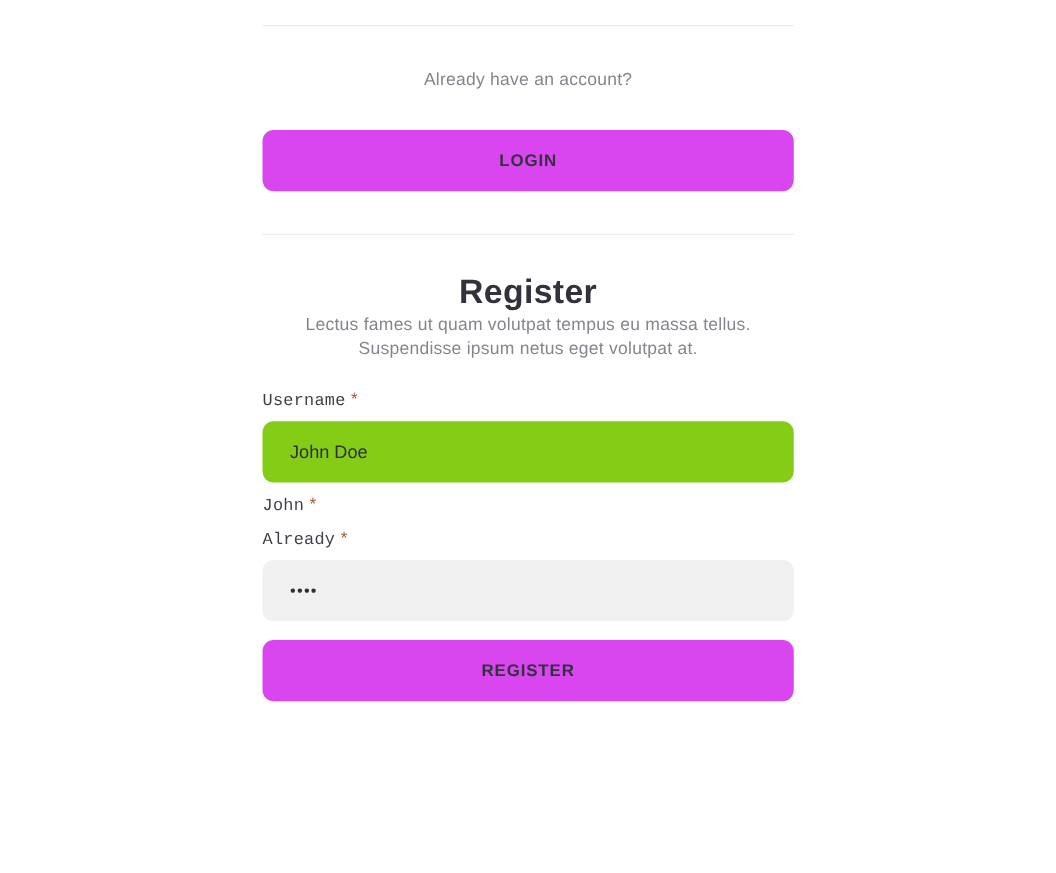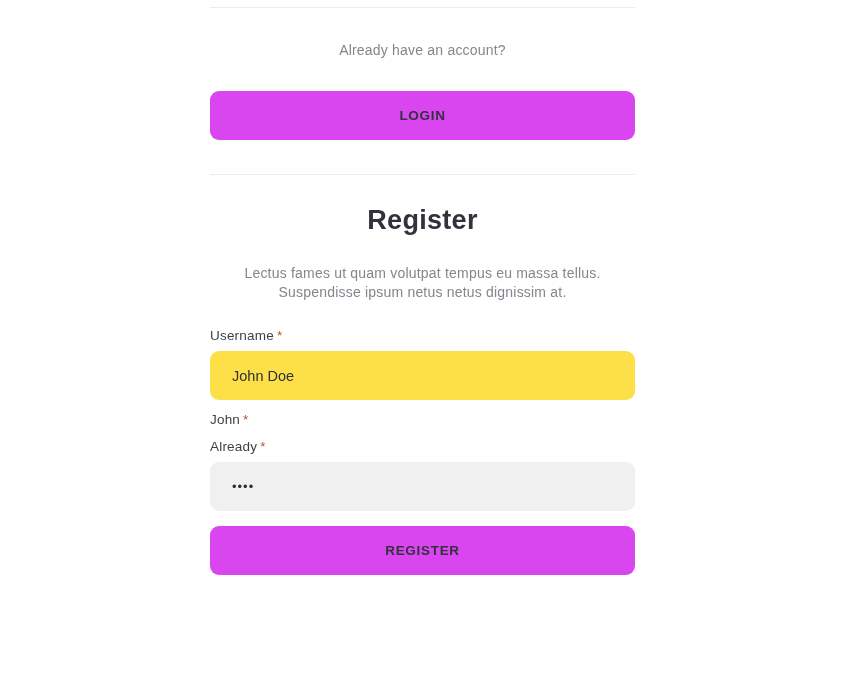--- a/index.html
+++ b/index.html
@@ -10,21 +10,21 @@
     font-family: "Liberation Sans", sans-serif;
   }
   body {
     width: 845px;
     height: 698px;
     overflow: hidden;
   }
   .container {
     width: 425px;
     margin: 0 auto;
-    padding-top: 7px;
+    padding-top: 20px;
   }
   .divider {
     border: none;
     border-top: 1px solid #ececec;
     margin: 0;
     height: 0;
   }
   .prompt {
     margin-top: 34px;
     text-align: center;
@@ -52,75 +52,76 @@
   .page-title {
     margin: 29px 0 0 0;
     text-align: center;
     font-size: 27px;
     line-height: 32px;
     font-weight: bold;
     color: #32323c;
     letter-spacing: 0.3px;
   }
   .subtitle {
-    margin-top: 28px;
+    margin-top: 1px;
     text-align: center;
     color: #85858d;
     font-size: 14px;
     line-height: 19px;
     letter-spacing: 0.2px;
   }
   .field { margin-top: 13px; }
   .field.first { margin-top: 27px; }
   .field-label {
     display: block;
     margin-bottom: 8px;
     font-size: 13.5px;
     line-height: 14px;
     color: #3f3f49;
     letter-spacing: 0.2px;
+    font-family: Liberation Mono, monospace;
   }
   .required-mark {
     color: #b0543a;
     margin-left: 3px;
   }
   .text-input {
     display: block;
     width: 100%;
     height: 49px;
     border: none;
     outline: none;
     border-radius: 9px;
     padding: 0 22px;
     font-family: "Liberation Sans", sans-serif;
     font-size: 14.5px;
     color: #2f2f38;
   }
-  .input-autofill { background: #fde047; }
+  .input-autofill { background: #84cc16; }
   .input-gray { background: #f0f0f0; font-size: 13px; letter-spacing: 1px; }
   .register-btn { margin-top: 15px; }
 </style>
 </head>
 <body>
 
 <div class="container">
 
   <hr class="divider">
 
   <div class="prompt">Already have an account?</div>
 
   <button class="btn login-btn">LOGIN</button>
 
   <hr class="divider section-divider">
 
   <h1 class="page-title">Register</h1>
 
   <div class="subtitle">
     <div>Lectus fames ut quam volutpat tempus eu massa tellus.</div>
-    <div>Suspendisse ipsum netus netus dignissim at.</div>
+    <div>Suspendisse ipsum netus eget volutpat at.</div>
   </div>
 
   <div class="field first">
     <label class="field-label">
       <span>Username</span><span class="required-mark">*</span>
     </label>
     <input type="text" class="text-input input-autofill" value="John Doe" style="">
   </div>
 
   <div class="field">

